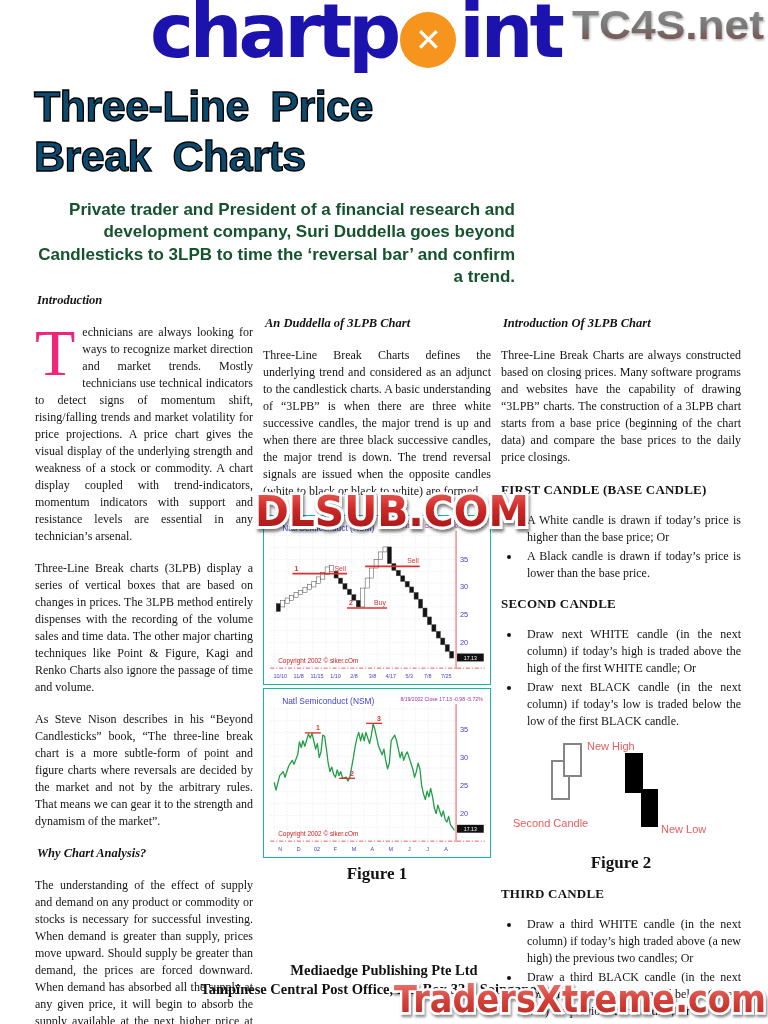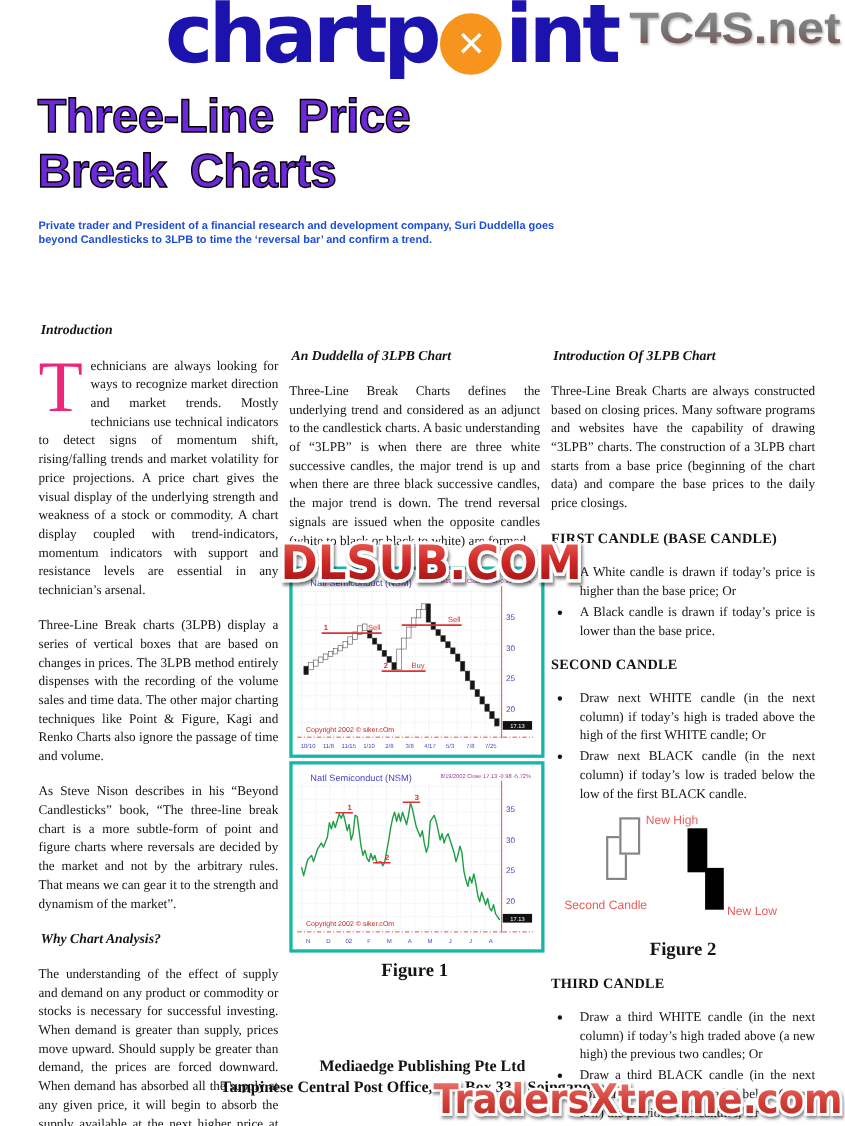--- a/index.html
+++ b/index.html
@@ -10,41 +10,41 @@
   .logo{position:absolute;left:150px;top:-12px;display:flex;align-items:center;
         font-family:"DejaVu Sans",sans-serif;font-weight:900;font-size:74px;
         letter-spacing:-4px;color:#1c13ae;z-index:2;}
   .logo-o{width:56px;height:56px;border-radius:50%;background:#f7941d;display:inline-flex;
           align-items:center;justify-content:center;margin:18px 3px 0 3px;flex:0 0 auto;}
   .logo-x{color:#fff;font-size:32px;font-weight:900;letter-spacing:0;line-height:1;}
   .wm-top{position:absolute;right:0;top:0;z-index:3;}
 
   
   .title{position:absolute;left:34px;top:82px;margin:0;font-family:"Liberation Sans",sans-serif;
-         font-weight:900;font-size:43px;line-height:1.16;color:#6d28d9;
+         font-weight:900;font-size:43px;line-height:1.16;color:#0c4a6e;
          -webkit-text-stroke:1.3px #000;word-spacing:10px;letter-spacing:-0.5px;z-index:1;}
   .standfirst{position:absolute;left:35px;top:199px;width:480px;margin:0;
-              font-family:"Liberation Sans",sans-serif;font-weight:bold;font-size:10px;
-              line-height:1.32;color:#1d4ed8;}
+              font-family:"Liberation Sans",sans-serif;font-weight:bold;font-size:17px;
+              line-height:1.32;color:#14532d;text-align:right;}
 
   
   .cols{position:absolute;left:35px;top:292px;width:708px;display:flex;gap:10px;}
   .col{box-sizing:border-box;}
   .col1{width:218px;}
   .col2{width:228px;padding-top:23px;}
   .col3{width:240px;padding-top:23px;}
   .col p{margin:0 0 15px;text-align:justify;font-size:12px;line-height:17px;}
   .col h3{margin:0 2px 15px;font-style:italic;font-weight:bold;font-size:12.5px;line-height:17px;}
   .col h4{margin:12px 0 14px;font-size:13px;line-height:17px;letter-spacing:.2px;}
   .col ul{margin:0 0 13px;padding-left:20px;}
   .col li{text-align:justify;font-size:12px;line-height:17px;padding-left:6px;margin:0 0 2px;}
   .dropcap{float:left;font-size:66px;line-height:52px;padding:3px 7px 0 0;color:#ee2578;}
 
   
-  .panel{width:226px;height:168px;border:3px solid #14b8a6;background:#fff;margin:0 0 3px;}
+  .panel{width:226px;height:168px;border:1px solid #14b8a6;background:#fff;margin:0 0 3px;text-align:right;}
   .figcap{text-align:center;font-weight:bold;font-size:17px;margin:6px 0 0;}
 
   
   .fig2{position:relative;height:104px;margin:8px 0 2px;}
   .wc{position:absolute;border:2px solid #858585;background:#fff;box-sizing:border-box;}
   .bc{position:absolute;background:#000;}
   .fig2-label{position:absolute;font-family:"Liberation Sans",sans-serif;font-size:11px;color:#e85c5c;white-space:nowrap;}
 
   
   .footer{position:absolute;left:0;top:961px;width:100%;text-align:center;

